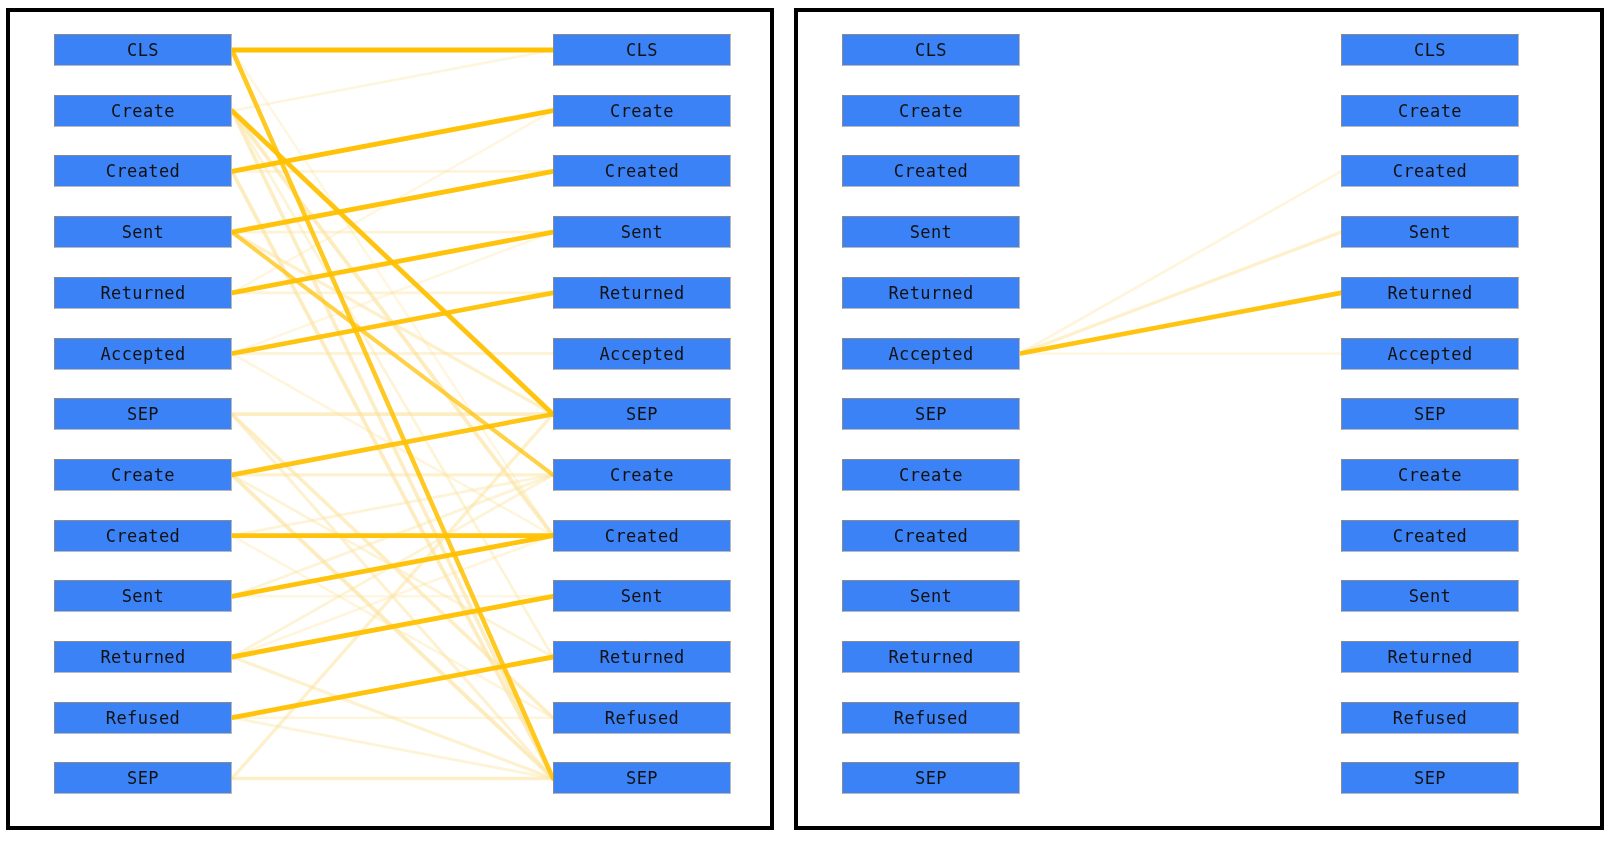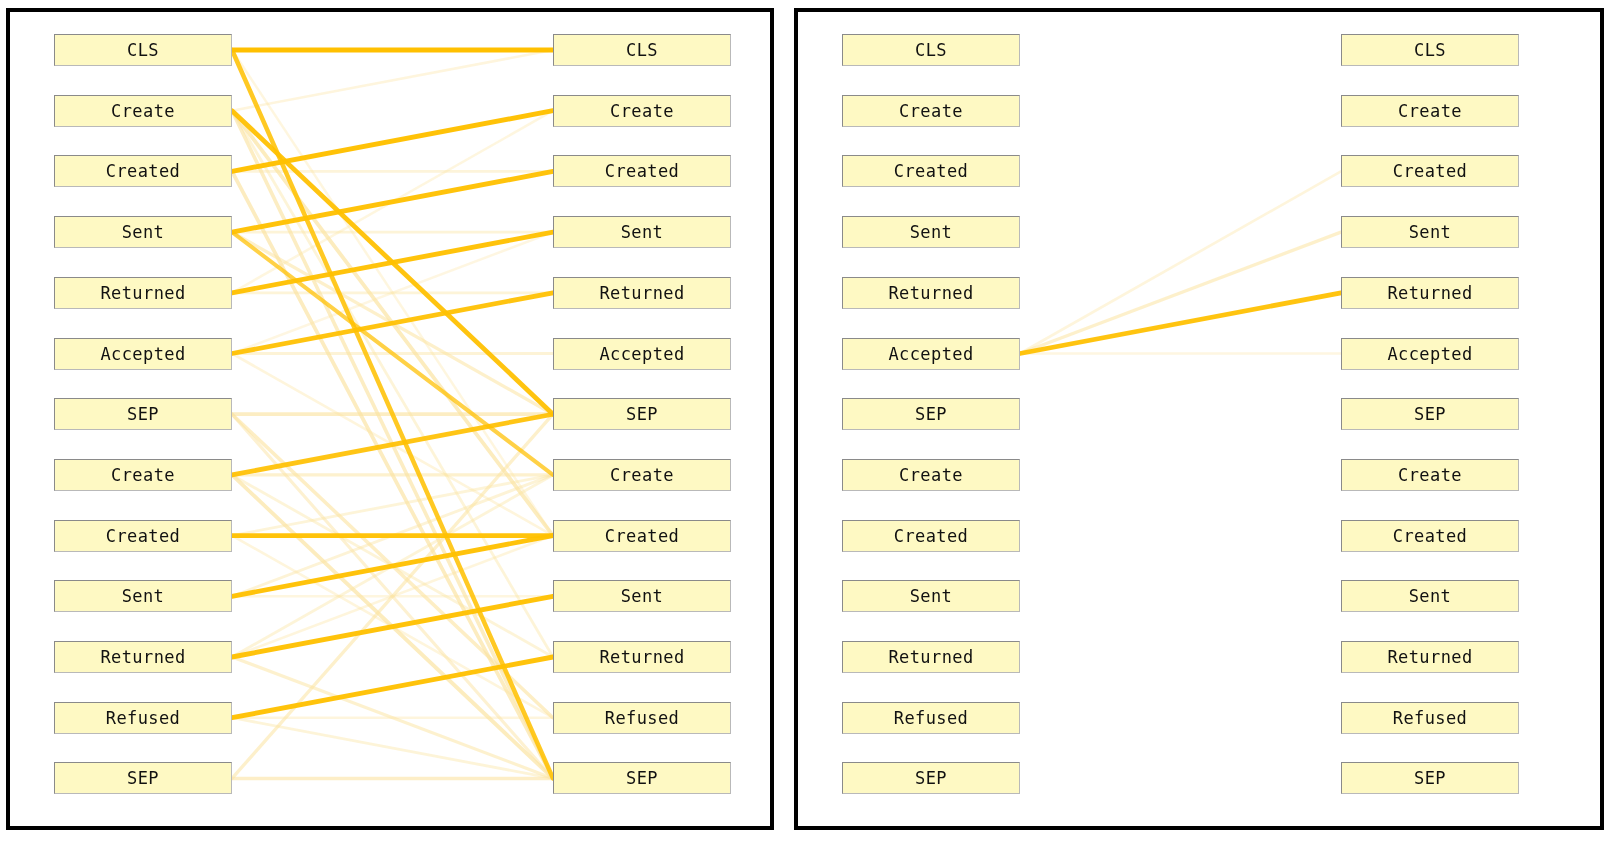--- a/index.html
+++ b/index.html
@@ -36,21 +36,21 @@
     top: 0;
     width: 100%;
     height: 100%;
     pointer-events: none;
   }
 
   .token-box {
     position: absolute;
     height: 32px;
     box-sizing: border-box;
-    background: #fef9c3;
+    background: #3b82f6;
     border-top: 1.6px solid #8a8a8a;
     border-left: 1.6px solid #8a8a8a;
     border-right: 1.6px solid #b9b9b9;
     border-bottom: 1.6px solid #b9b9b9;
     display: flex;
     align-items: center;
     justify-content: center;
     font-size: 17px;
     color: #111111;
     letter-spacing: 0.4px;

